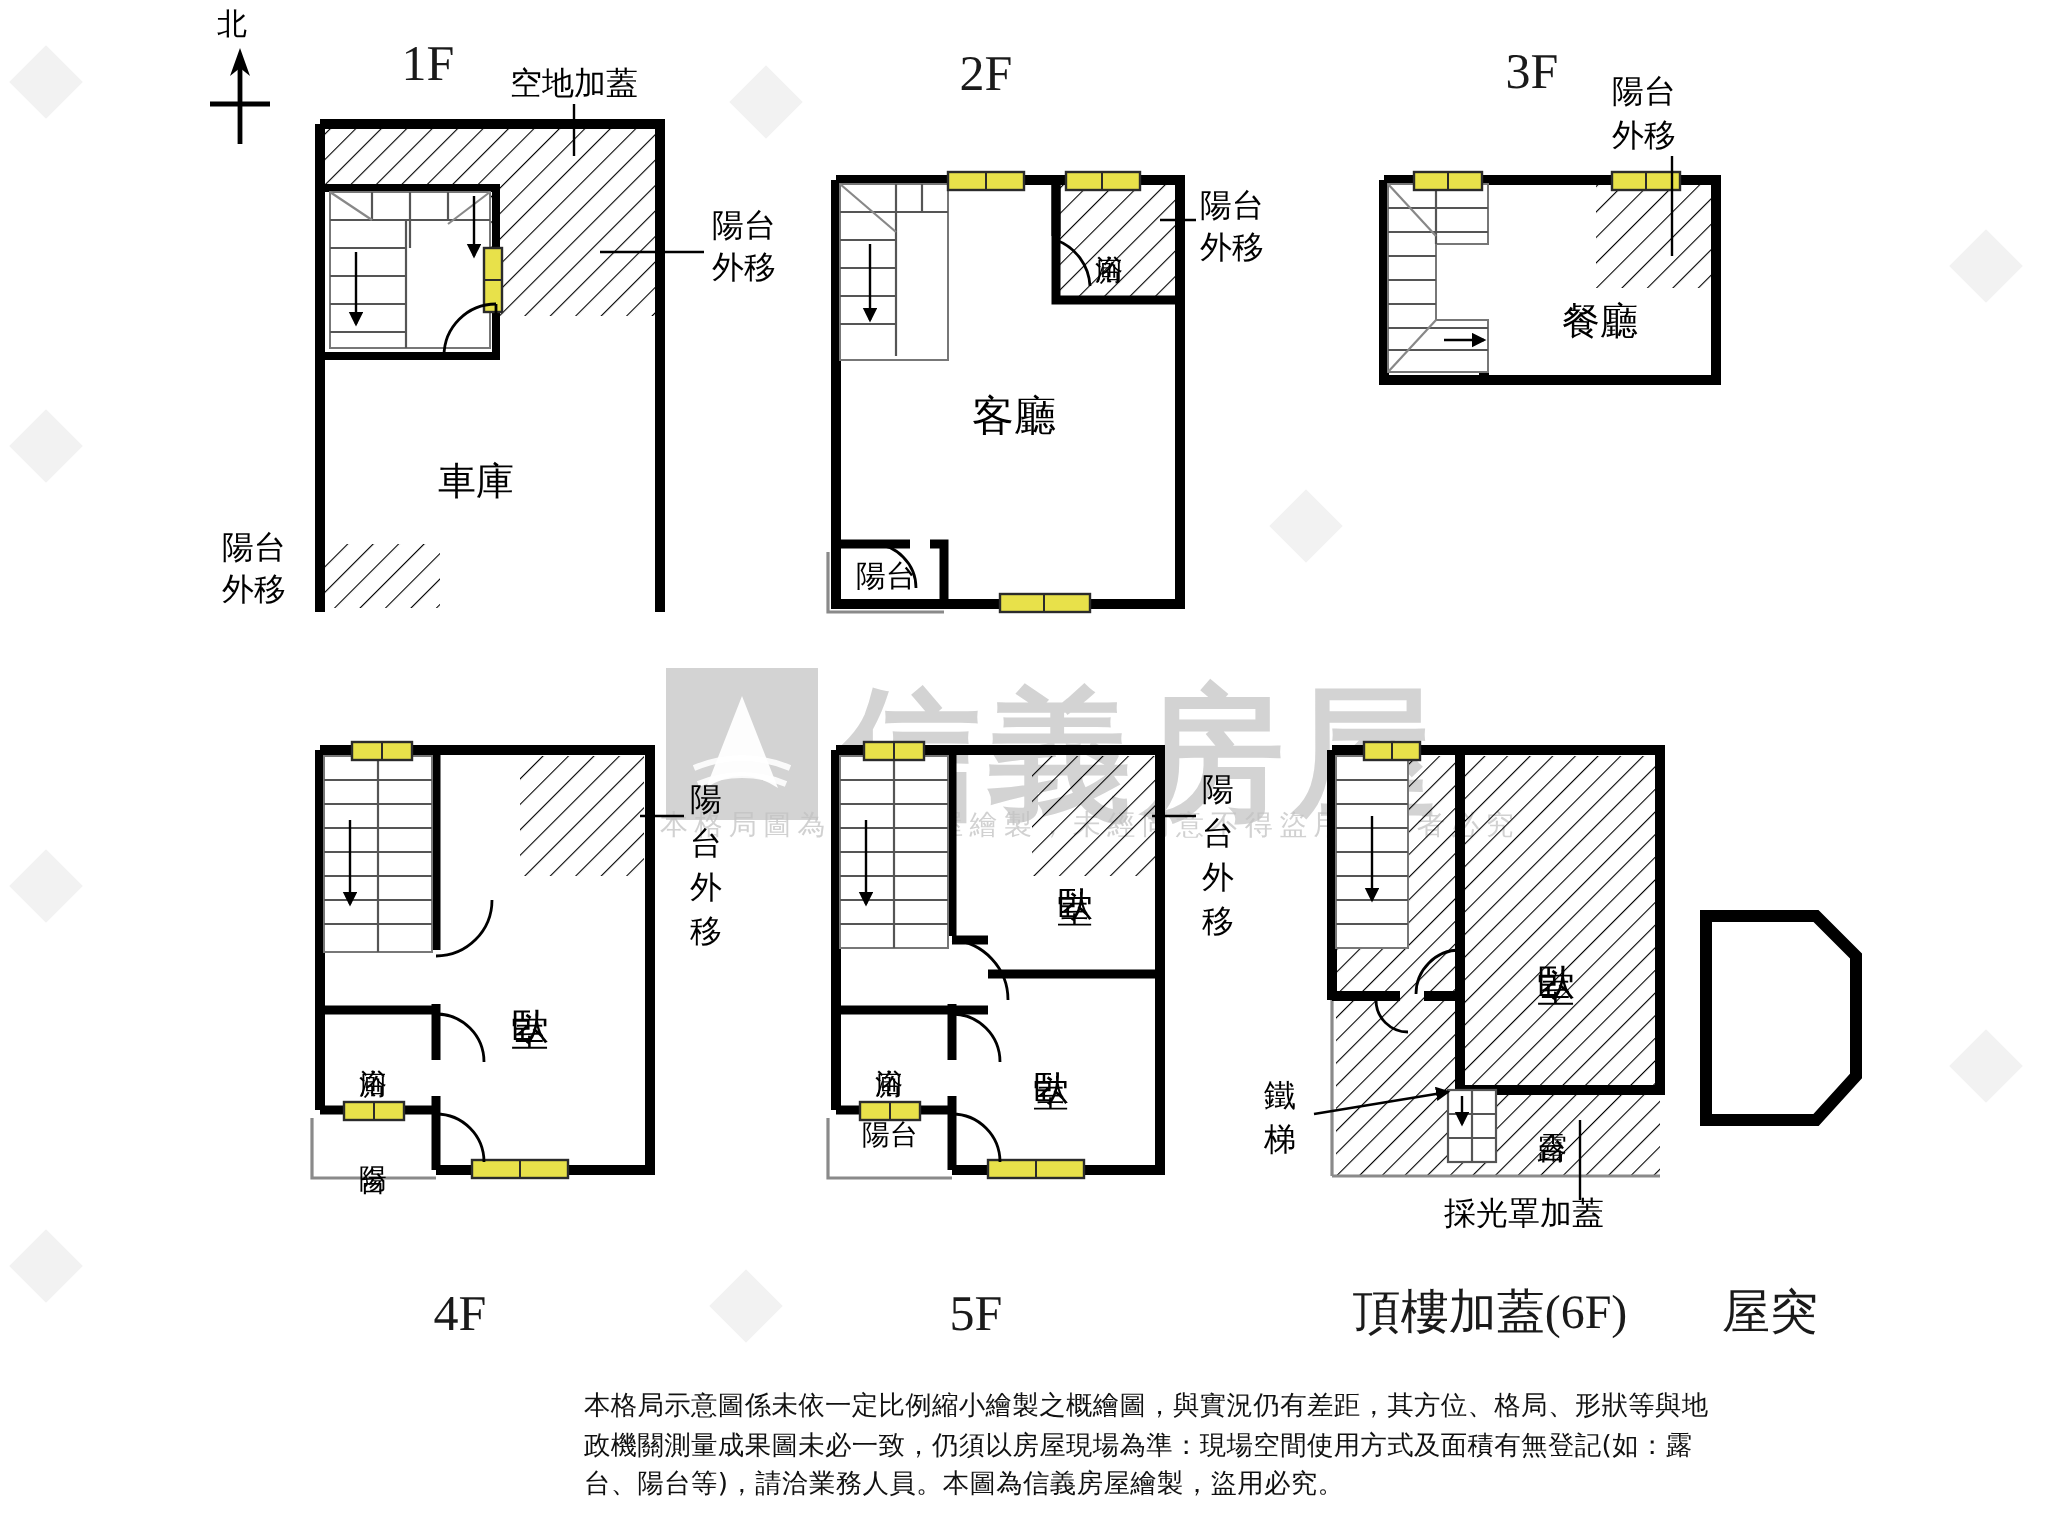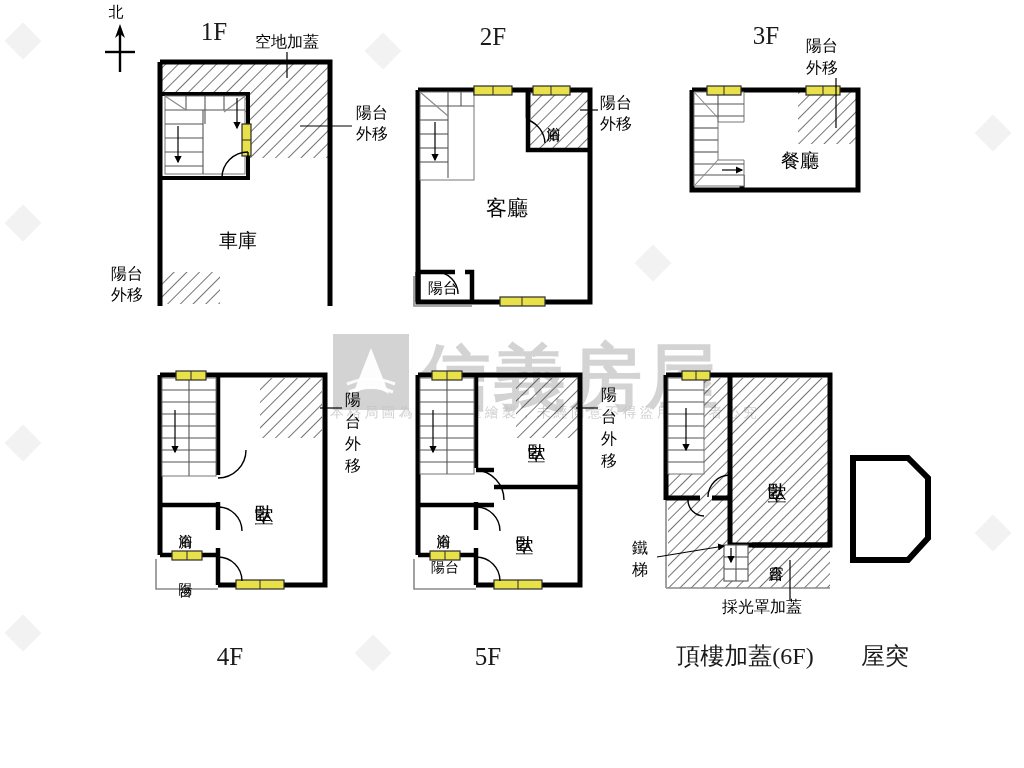--- a/index.html
+++ b/index.html
@@ -463,14 +463,15 @@
       <line x1="790" y1="560" x2="790" y2="600" stroke="#000" stroke-width="1.2"></line>
     </g>
 
     <g>
       <text class="floorlabel" x="885" y="664" font-size="24" text-anchor="middle">屋突</text>
       <path d="M853 458 L908 458 L928 478 L928 538 L908 560 L853 560 Z" fill="#ffffff" stroke="#000" stroke-width="6" stroke-linejoin="miter"></path>
     </g>
 
   </svg>
 
+  <div class="disclaimer">本格局示意圖係未依一定比例縮小繪製之概繪圖，與實況仍有差距，其方位、格局、形狀等與地政機關測量成果圖未必一致，仍須以房屋現場為準：現場空間使用方式及面積有無登記(如：露台、陽台等)，請洽業務人員。本圖為信義房屋繪製，盜用必究。</div>
 
 </div>
 
 </body></html>

